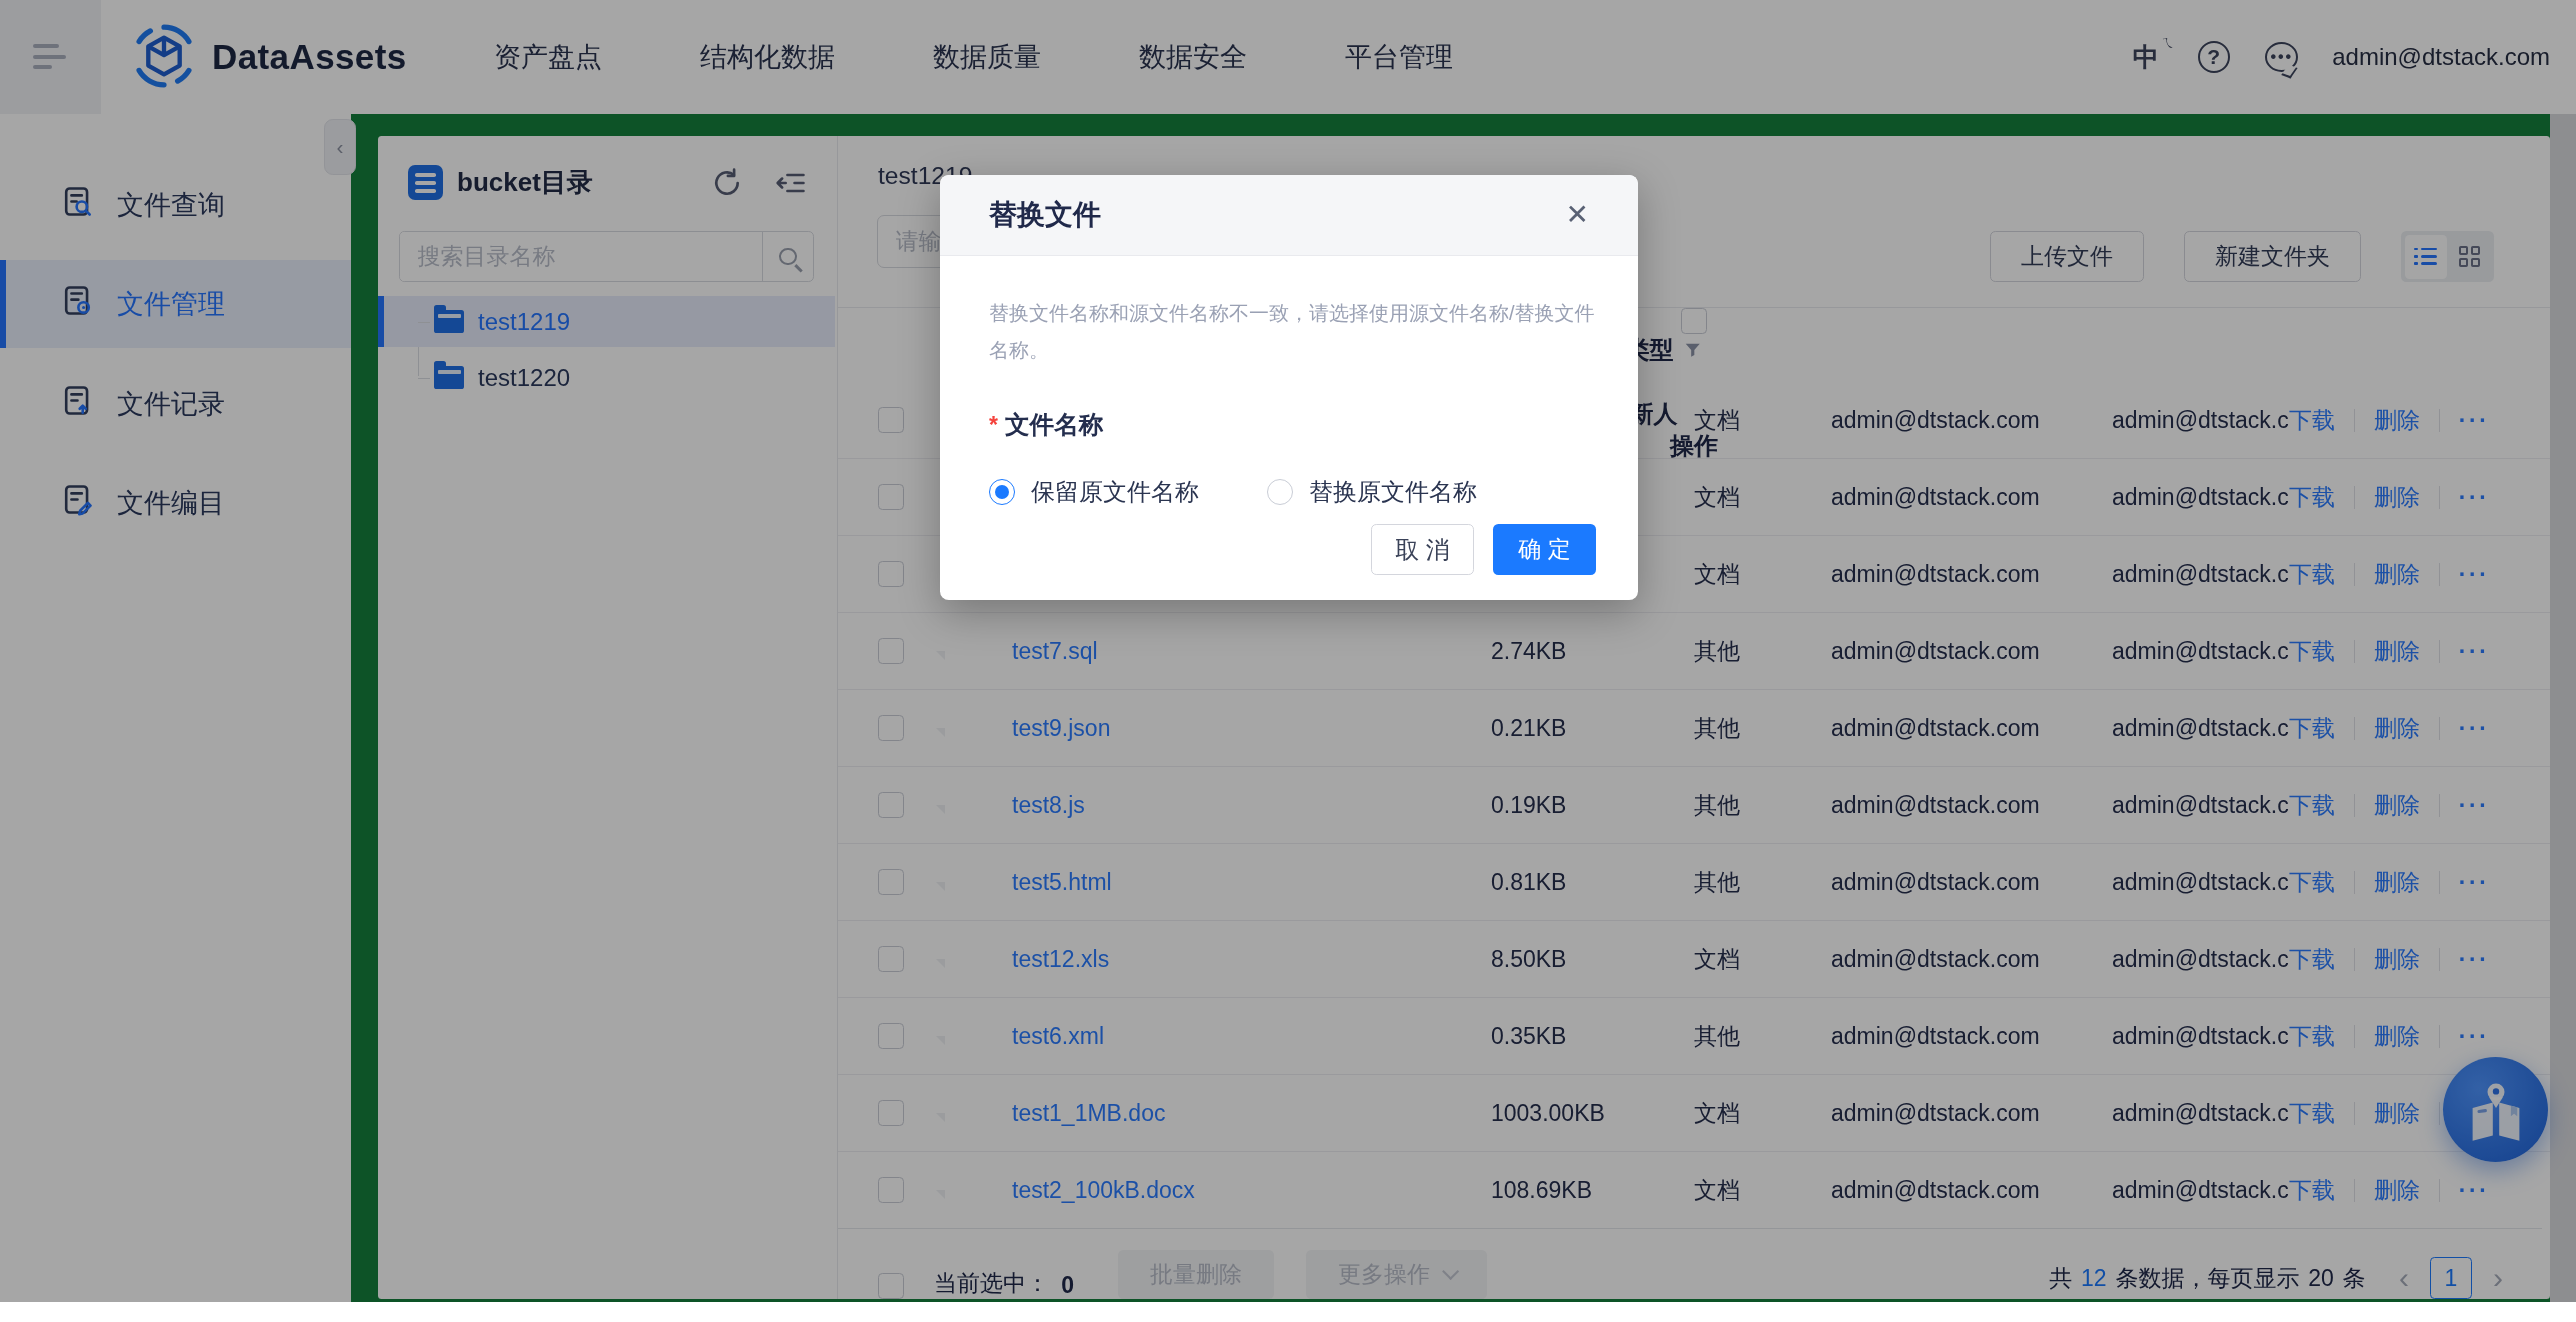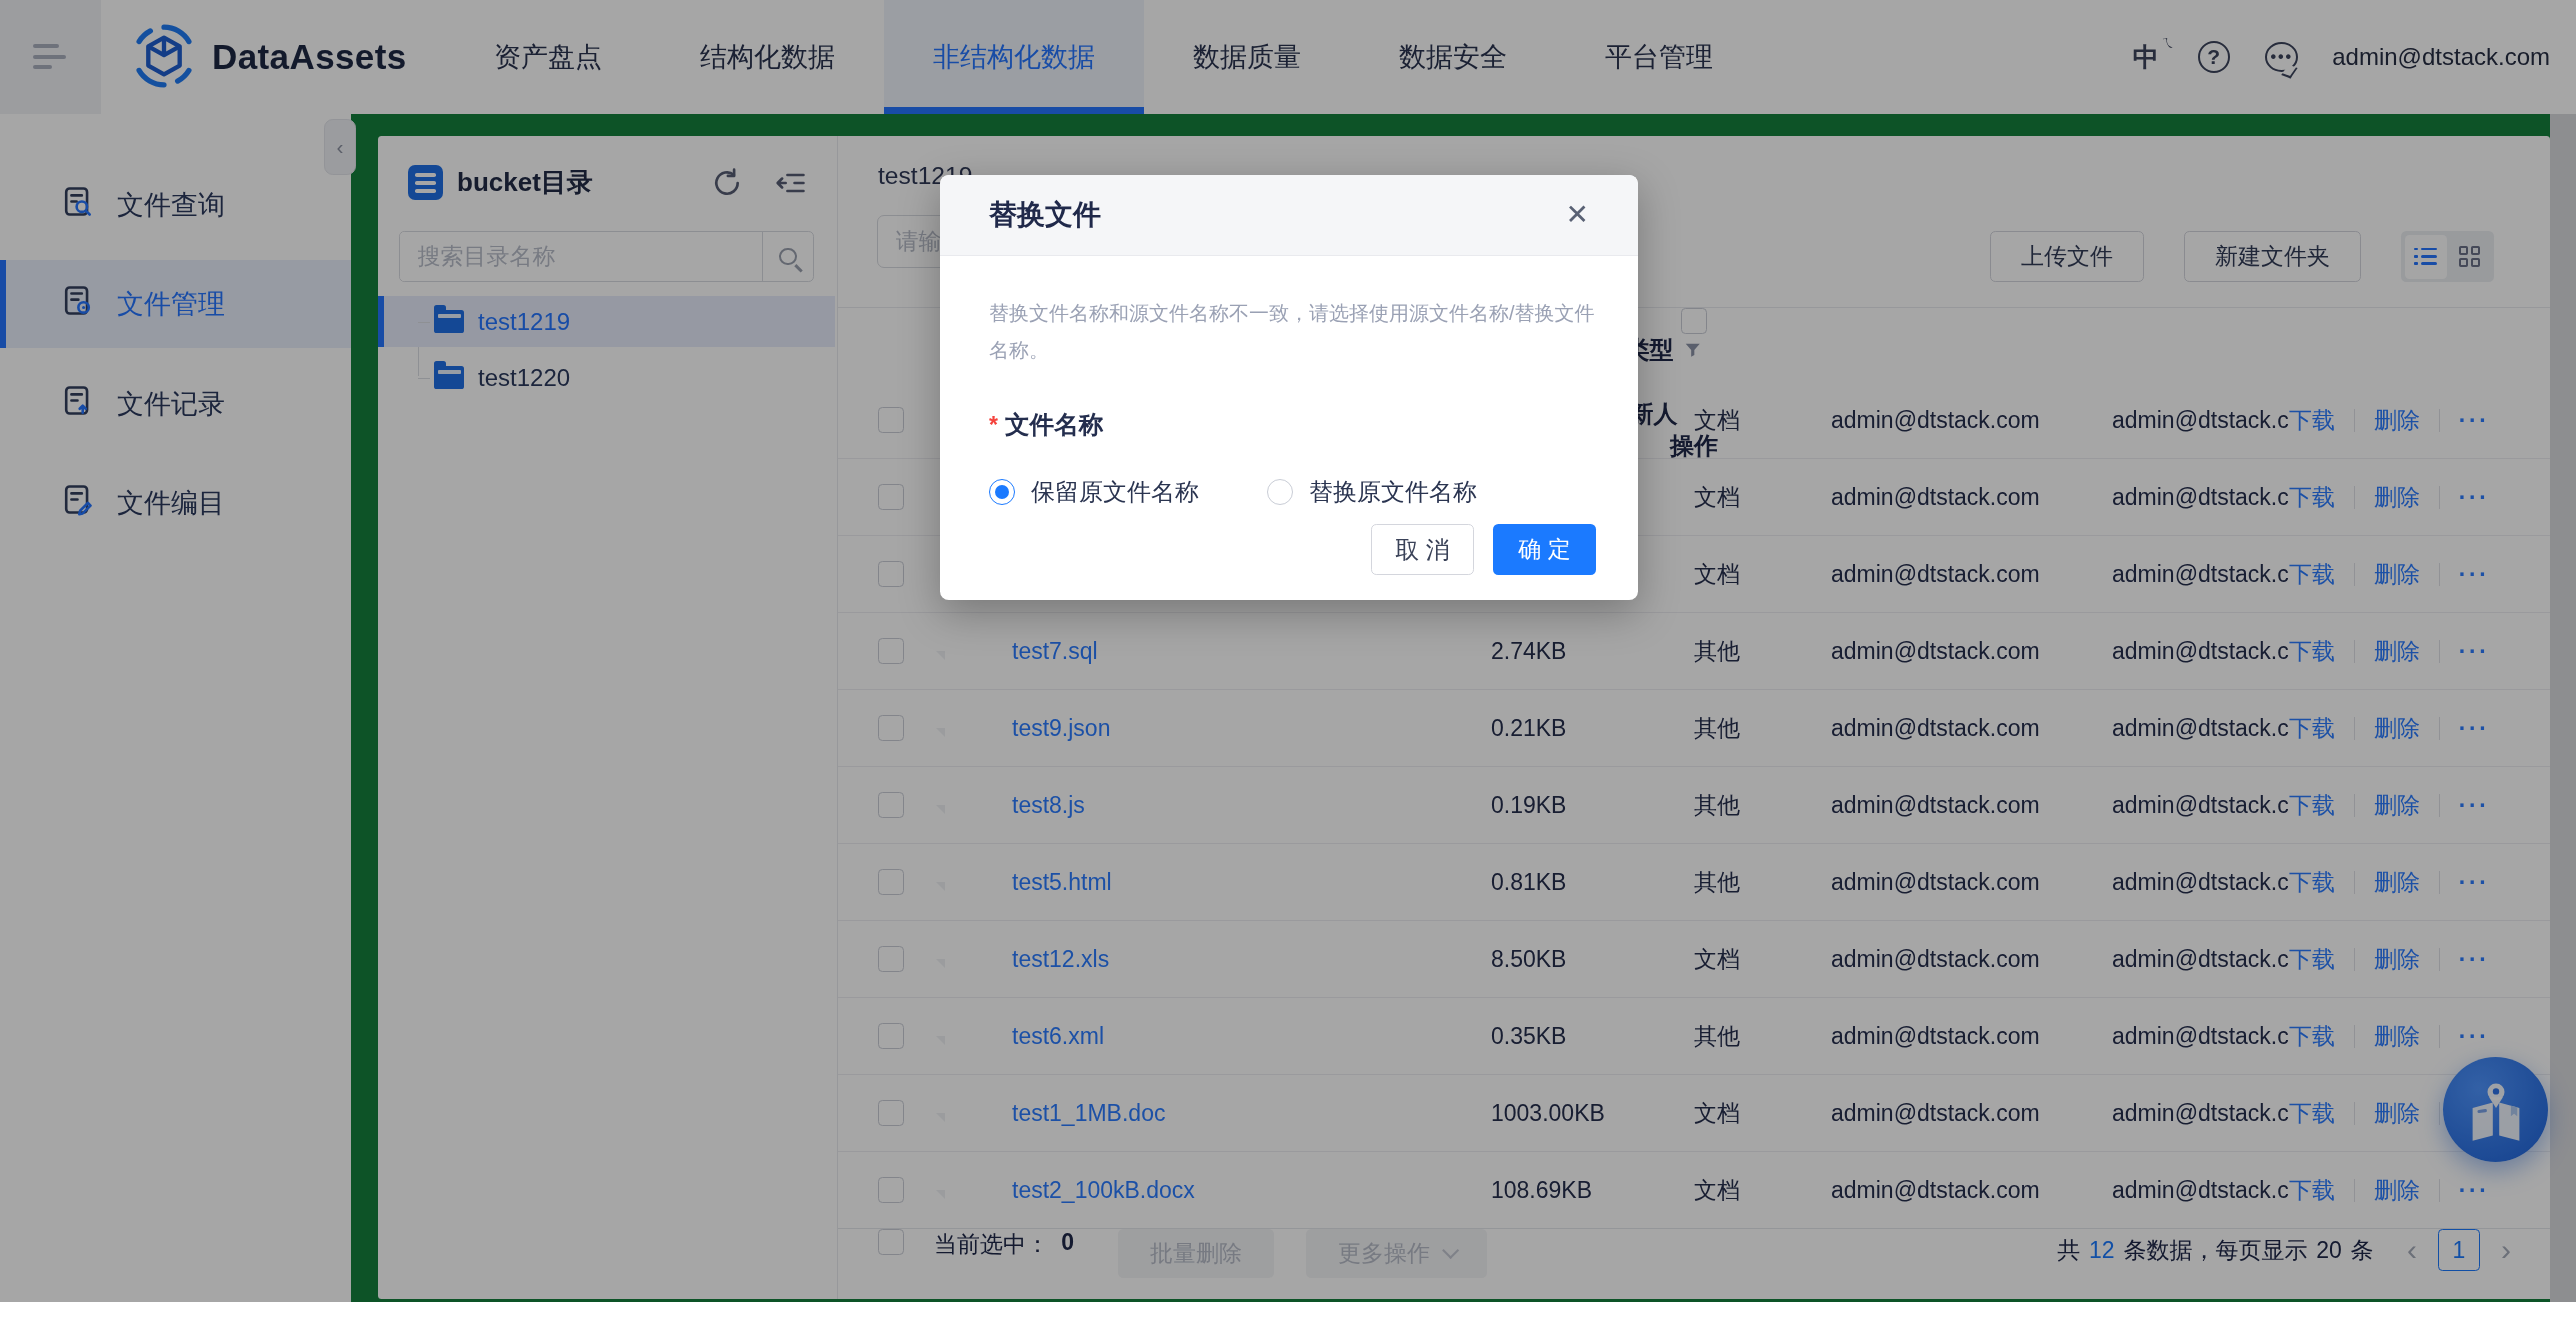--- a/index.html
+++ b/index.html
@@ -107,21 +107,21 @@
   .ficon { width:33px; height:39px; border-radius:4.4px; position:relative; }
   .ficon.doc { background:#2aa8b2; }
   .ficon.doc::before { content:""; position:absolute; left:8px; top:12.3px; width:17.5px; height:3.5px; background:#fff; border-radius:1.8px; }
   .ficon.doc::after { content:""; position:absolute; left:8px; top:22px; width:11.4px; height:3.5px; background:#fff; border-radius:1.8px; }
   .ficon.other { background:#9aa0b5; }
   .ficon.other::before { content:""; position:absolute; left:8.8px; top:11.4px; width:14px; height:14px; border:2.6px solid #fff; border-radius:50% 50% 50% 50%/60% 60% 45% 45%; }
   .ficon.none { visibility:hidden; }
   .ficon .fold { position:absolute; right:0; top:0; width:0; height:0; border-top:9.6px solid #eef0f3; border-left:9.6px solid rgba(255,255,255,0.45); }
 
   
-  .tfoot { position:absolute; left:0; right:0; bottom:0; height:71px; border-top:0.9px solid #e4e6eb; display:flex; align-items:flex-start; background:#fff; font-size:23px; color:#20294a; }
+  .tfoot { position:absolute; left:0; right:8px; bottom:0; height:71px; border-top:0.9px solid #e4e6eb; display:flex; align-items:flex-end; background:#fff; font-size:23px; color:#20294a; }
   .tfoot .c-check { width:96px; }
   .sel-label { margin-right:12.3px; }
   .sel-count { font-weight:700; margin-right:44px; }
   .btn-disabled { height:49px; padding:0 32px; margin-right:32px; background:#f3f4f6; color:#b7bcc8; border:none; border-radius:5.3px; font-size:23px; display:flex; align-items:center; gap:12.3px; font-family:inherit; }
   .chev-down { width:12.3px; height:12.3px; border-right:2.6px solid #c3c7d1; border-bottom:2.6px solid #c3c7d1; transform:rotate(45deg) translateY(-3.5px); }
   .foot-right { margin-left:auto; display:flex; align-items:center; padding-right:39px; gap:8.8px; }
   .total-num { color:#1b7aff; }
   .pager { display:flex; align-items:center; gap:21px; margin-left:24.6px; }
   .pg-arrow { font-size:30px; color:#a6acba; cursor:pointer; line-height:1; }
   .pg-current { min-width:42px; height:42px; border:1.8px solid #1b7aff; border-radius:4.4px; color:#1b7aff; display:flex; align-items:center; justify-content:center; font-size:23px; cursor:pointer; }
@@ -170,21 +170,20 @@
           <path d="M67.6 55.5 a33 33 0 0 1 -13 12.3" stroke="#1f7bf4" stroke-width="6" stroke-linecap="round"></path>
           <path d="M39 18 L57 28 V50 L39 60 L21 50 V28 Z" stroke="#1f5fd0" stroke-width="5" stroke-linejoin="round"></path>
           <path d="M39 18 V38 M21 28 L39 38 L57 28" stroke="#1f5fd0" stroke-width="5" stroke-linejoin="round"></path>
         </svg>
       </span>
       <span class="logo-text">DataAssets</span>
     </div>
     <div class="nav">
       <div class="nav-item">资产盘点</div>
         <div class="nav-item">结构化数据</div>
-        <div class="nav-item active">非结构化数据</div>
         <div class="nav-item">数据质量</div>
         <div class="nav-item">数据安全</div>
         <div class="nav-item">平台管理</div>
     </div>
     <div class="header-right">
       <span class="hicon trans-icon">中</span>
       <span class="hicon">
           <span class="help-icon">?</span>
         </span>
       <span class="hicon">

